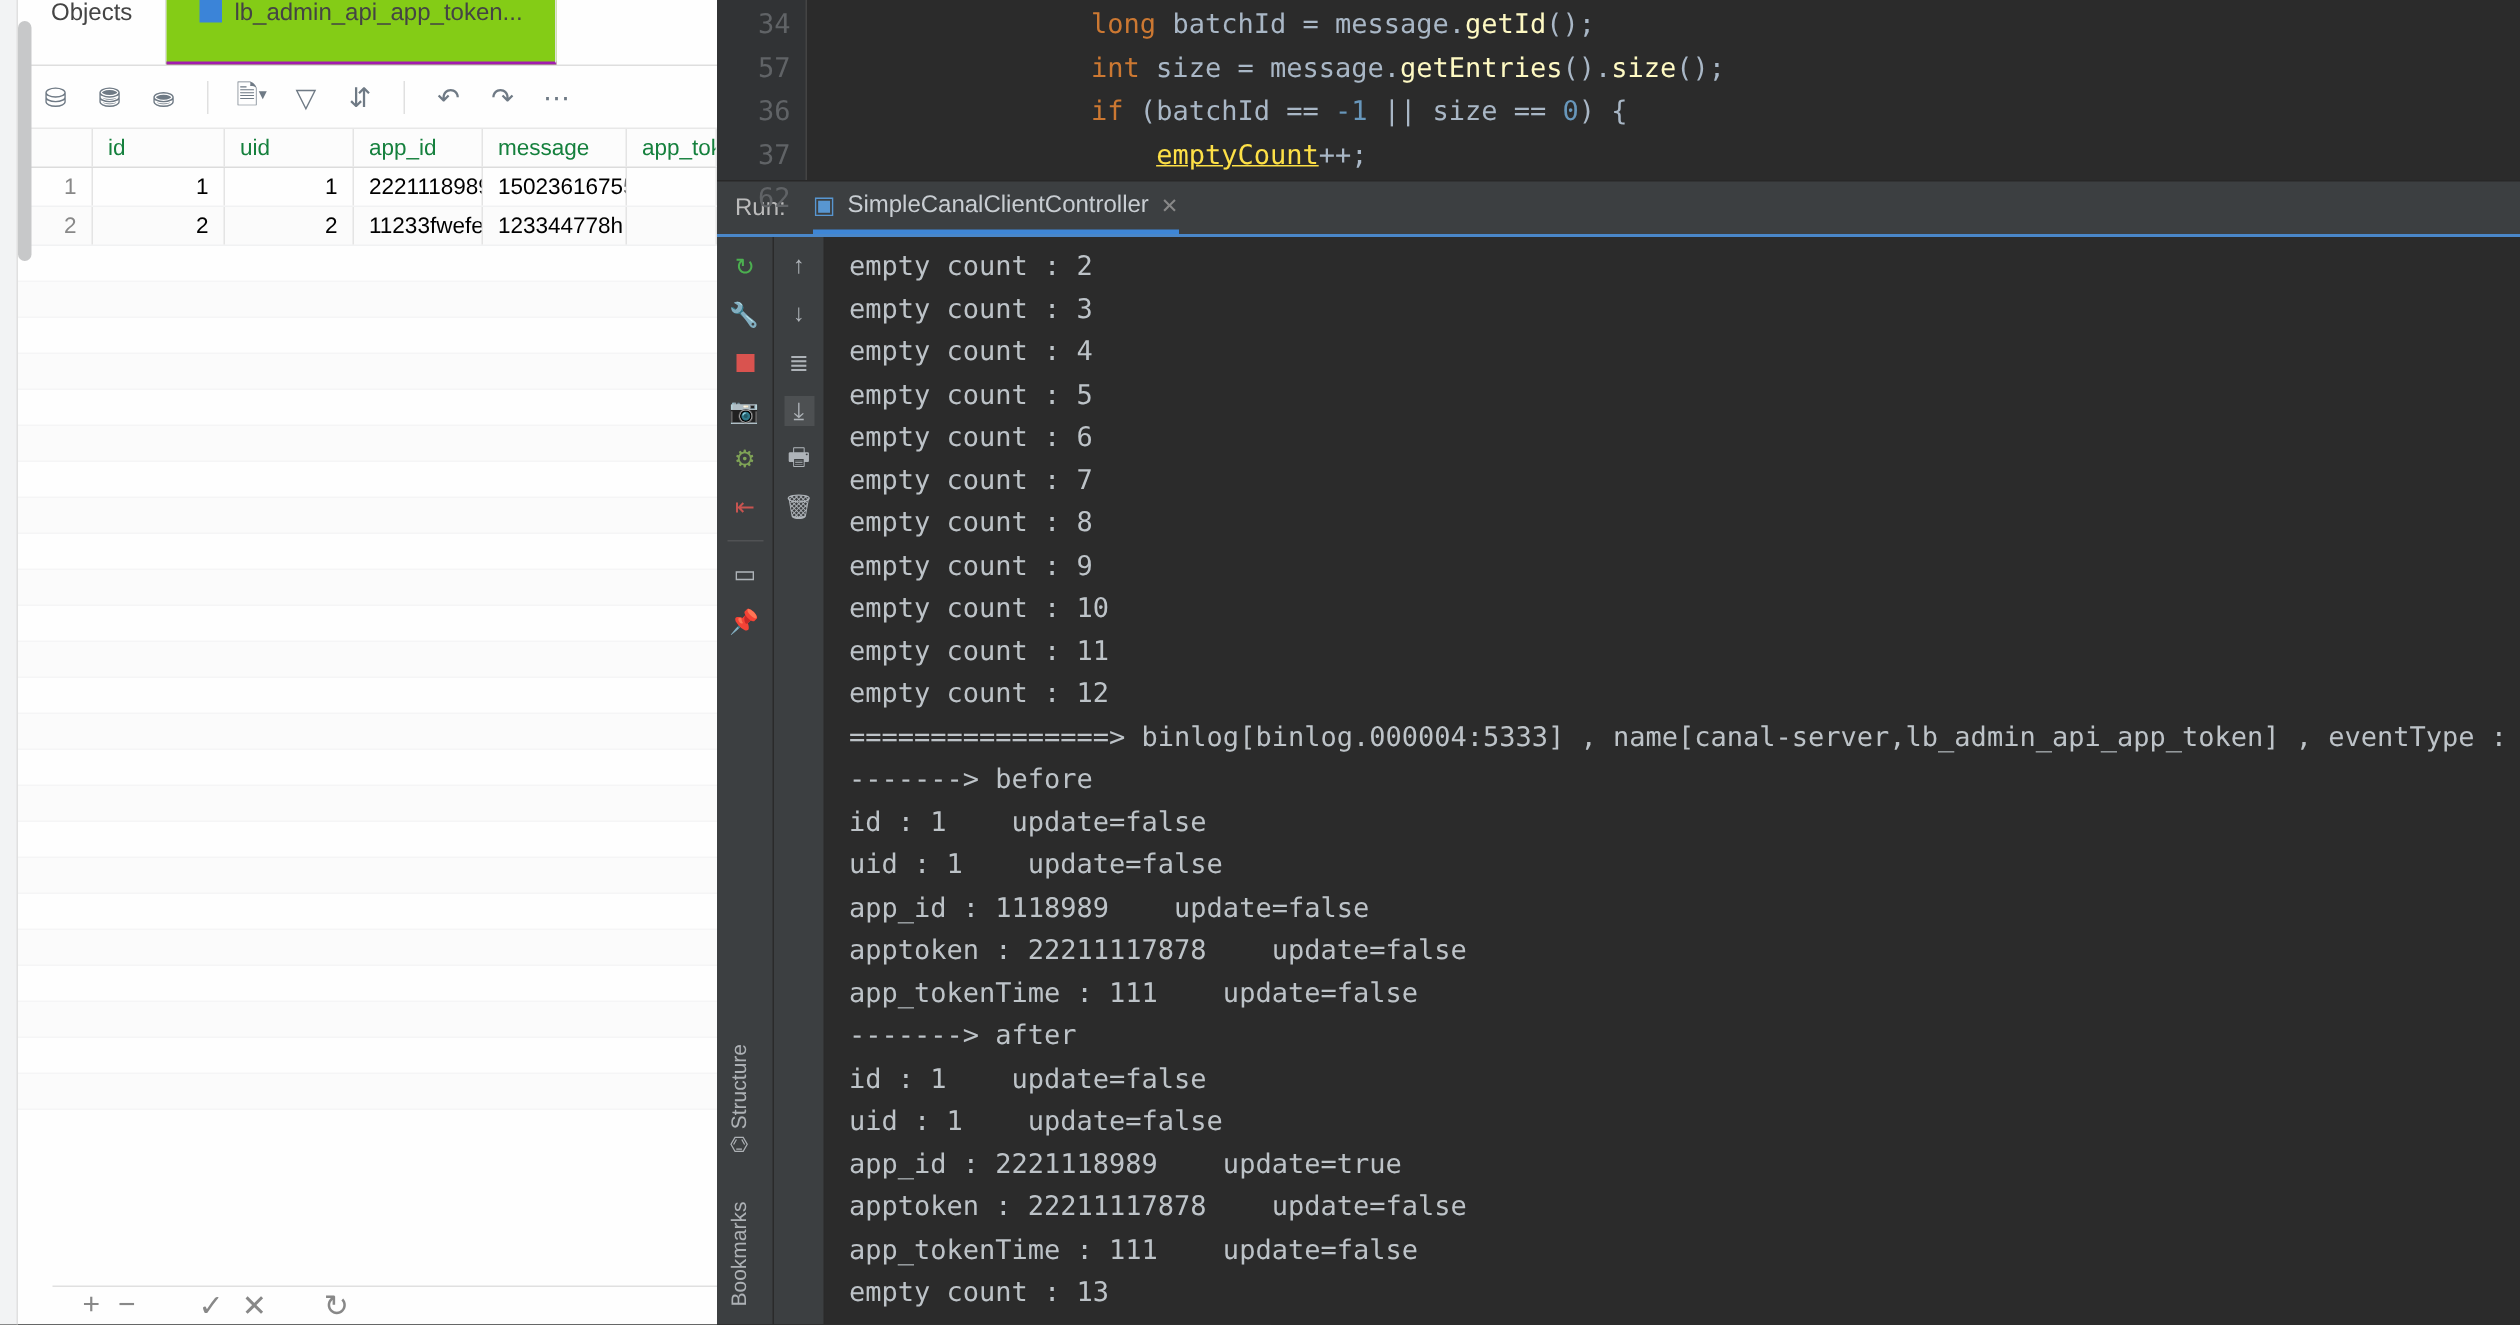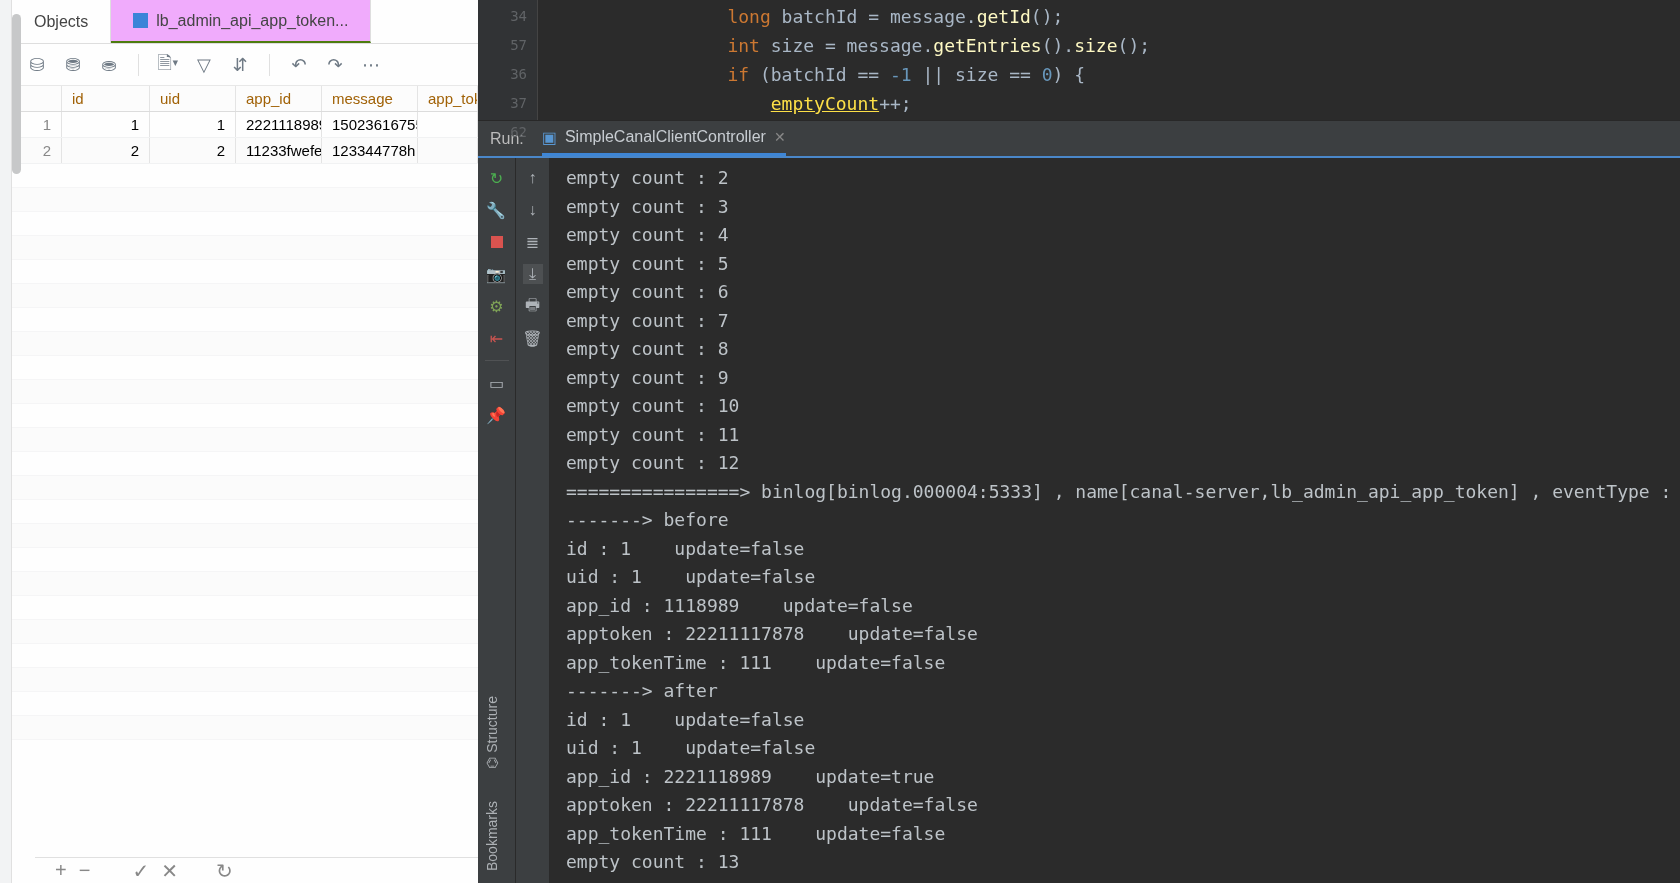--- a/index.html
+++ b/index.html
@@ -36,28 +36,28 @@
 .left-content { flex: 1; display: flex; flex-direction: column; }
 .tabs {
   height: 44px;
   display: flex;
   align-items: stretch;
   border-bottom: 1px solid #dedede;
 }
 .tab {
   padding: 0 22px;
   display: flex;
-  align-items: center;
+  align-items: flex-start;
   gap: 8px;
   font-size: 16px;
   color: #444;
   border-right: 1px solid #dedede;
   cursor: pointer;
 }
-.tab.active { background: #f0abfc; border-bottom: 2px solid #4d7c0f; }
+.tab.active { background: #84cc16; border-bottom: 2px solid #a21caf; }
 .tab .tabicon { width: 15px; height: 15px; background: #3b84d8; display:inline-block; }
 .toolbar {
   height: 42px;
   display: flex;
   align-items: center;
   gap: 14px;
   padding: 0 14px;
   border-bottom: 1px solid #e8e8e8;
 }
 .tb-icon { width: 22px; height: 22px; display:flex; align-items:center; justify-content:center; color:#6f7a85; cursor:pointer; font-size:18px; }
@@ -68,21 +68,21 @@
   font-size: 15px;
 }
 .ghead { display:flex; border-bottom: 1px solid #dcdcdc; background:#fcfcfc; }
 .gcell { padding: 4px 10px; border-right: 1px solid #e4e4e4; white-space: nowrap; overflow: hidden; height: 25px; line-height:17px; }
 .c-rownum { width: 50px; text-align:right; color:#888; }
 .c-id { width: 88px; text-align:right; }
 .c-uid { width: 86px; text-align:right;}
 .c-app_id { width: 86px; }
 .c-apptoken { width: 96px; }
 .c-app_tok { width: 60px; }
-.ghead .gcell { color:#a16207; text-align:left; }
+.ghead .gcell { color:#15803d; text-align:left; }
 .ghead .c-rownum { text-align:left; }
 .grow { display:flex; border-bottom: 1px solid #f1f2f3; }
 .grow:nth-child(odd) { background:#fbfbfb; }
 .left-pane .blankrow { height:24px; border-bottom:1px solid #f5f5f6; }
 .left-pane .blankrow:nth-child(odd) { background:#fbfbfb;}
 .left-bottombar {
   position:absolute; bottom:0; left:35px; right:0; height:26px;
   border-top:1px solid #e0e0e0; display:flex; align-items:center;
   gap:12px; padding:0 20px; color:#888; font-size:20px;
 }
@@ -109,21 +109,21 @@
   min-height:120px;
 }
 .editor .lnums {
   width:60px;
   background:#313335;
   border-right:1px solid #444;
   color:#606366;
   text-align:right;
   padding:2px 10px 0 0;
   font-family: Menlo, Consolas, monospace;
-  font-size:14px;
+  font-size:18px;
   line-height:29px;
 }
 .editor .code {
   flex:1;
   font-family: Menlo, Consolas, monospace;
   font-size:18px;
   line-height:29px;
   color:#a9b7c6;
   padding:2px 0 0 16px;
   white-space:pre;

